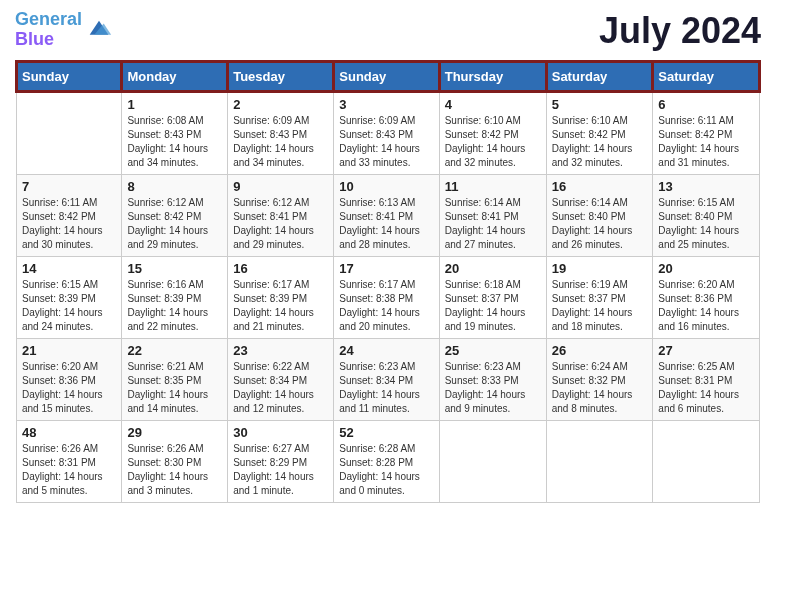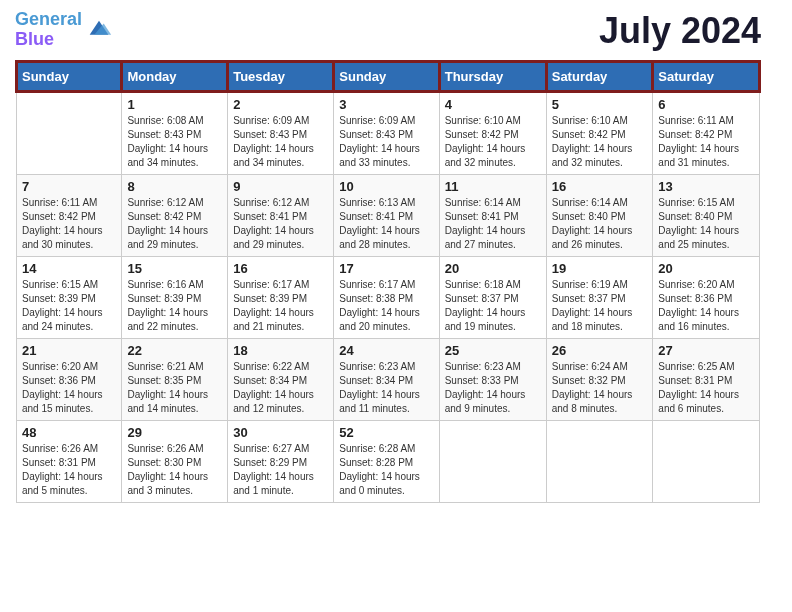--- a/index.html
+++ b/index.html
@@ -221,21 +221,21 @@
         <tr>
           <td>
             <div class="cell-number">21</div>
             <div class="cell-info">Sunrise: 6:20 AM<br>Sunset: 8:36 PM<br>Daylight: 14 hours and 15 minutes.</div>
           </td>
           <td>
             <div class="cell-number">22</div>
             <div class="cell-info">Sunrise: 6:21 AM<br>Sunset: 8:35 PM<br>Daylight: 14 hours and 14 minutes.</div>
           </td>
           <td>
-            <div class="cell-number">18</div>
+            <div class="cell-number">23</div>
             <div class="cell-info">Sunrise: 6:22 AM<br>Sunset: 8:34 PM<br>Daylight: 14 hours and 12 minutes.</div>
           </td>
           <td>
             <div class="cell-number">24</div>
             <div class="cell-info">Sunrise: 6:23 AM<br>Sunset: 8:34 PM<br>Daylight: 14 hours and 11 minutes.</div>
           </td>
           <td>
             <div class="cell-number">25</div>
             <div class="cell-info">Sunrise: 6:23 AM<br>Sunset: 8:33 PM<br>Daylight: 14 hours and 9 minutes.</div>
           </td>

